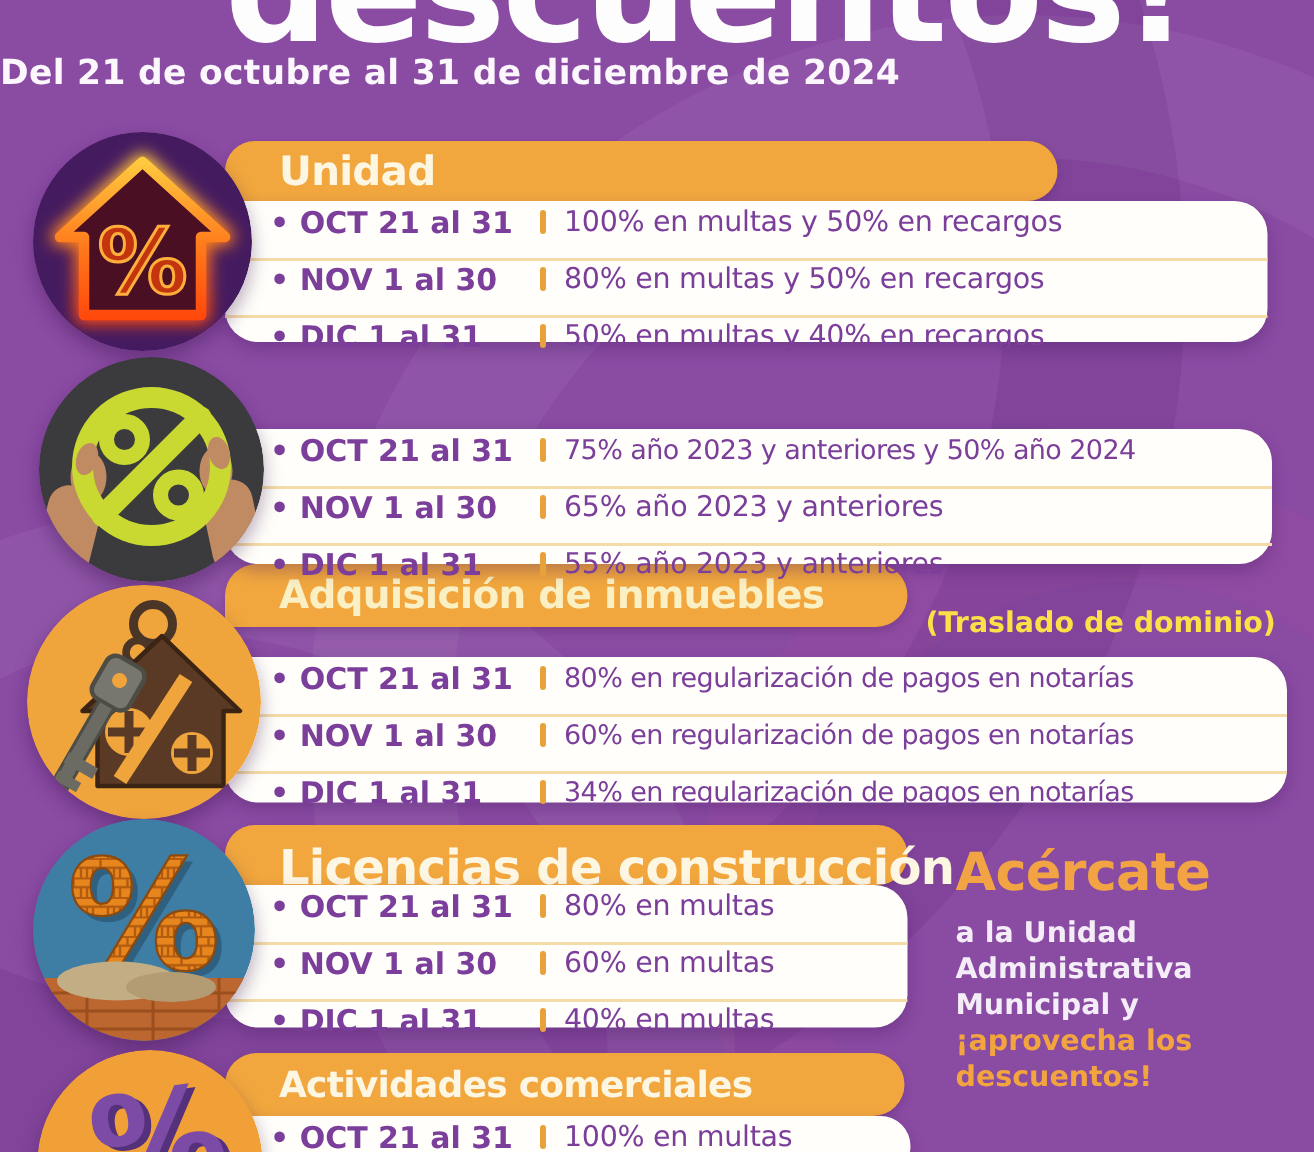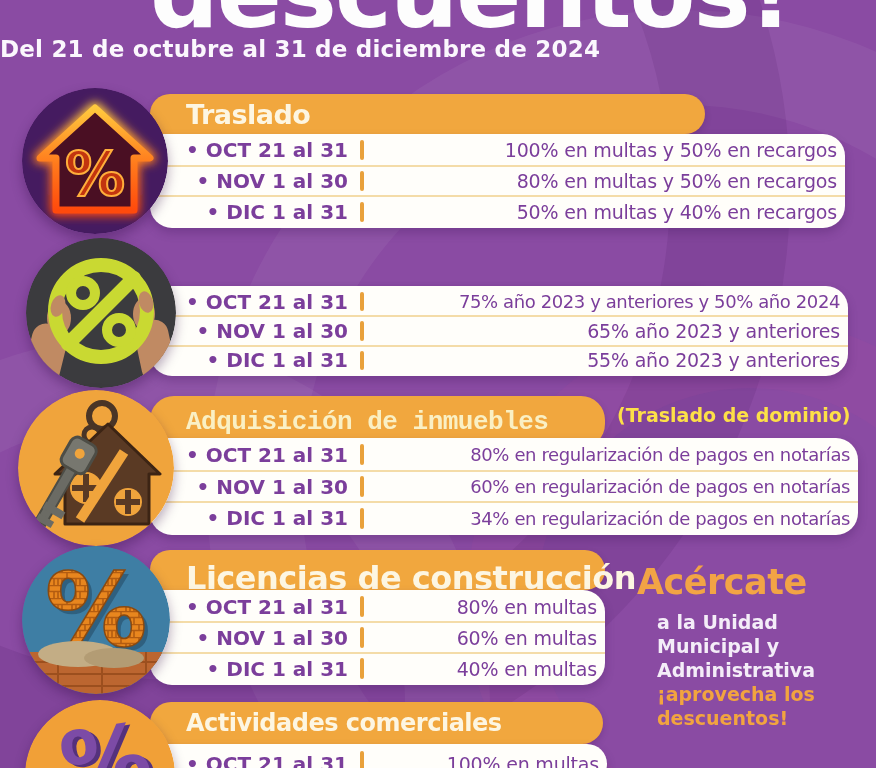--- a/index.html
+++ b/index.html
@@ -37,42 +37,41 @@
   .bar .bar-label{font-weight:bold;color:#FDF6E2;font-size:27px;white-space:nowrap;letter-spacing:-0.5px;}
   .panel{
     position:absolute;z-index:2;background:#FFFEFA;
     border-radius:0 22px 22px 22px;
     display:flex;flex-direction:column;box-sizing:border-box;
     box-shadow:0 5px 10px rgba(70,25,95,0.30);
     padding:2px 0;
   }
   .row{
     flex:1;display:grid;grid-template-columns:168px 4px auto;column-gap:12px;
-    align-items:center;padding:0 8px 0 30px;
+    align-items:center;padding:0 8px 12px 30px;
     border-bottom:2px solid #F4DCA8;
-    text-align:right;
   }
   .row:last-child{border-bottom:none;}
   .cell-date{font-weight:bold;color:#7B3E9B;font-size:20px;white-space:nowrap;}
   .cell-date::before{content:"• ";color:#7B3E9B;}
   .vsep{width:4px;height:70%;background:#E9A13B;border-radius:2px;}
   .cell-desc{font-weight:normal;color:#7B3E9B;font-size:19px;white-space:nowrap;letter-spacing:-0.2px;}
 
   
   .sec-predial .icon-wrap{left:22px;top:88px;}
   .sec-predial .bar{left:150px;top:94px;width:555px;height:40px;}
   .sec-predial .panel{left:150px;top:134px;width:695px;height:94px;}
 
   .sec-multas .icon-wrap{left:26px;top:238px;}
   .sec-multas .bar{left:150px;top:246px;width:563px;height:40px;margin-top:40px;}
   .sec-multas .panel{left:150px;top:286px;width:698px;height:90px;}
   .sec-multas .row:first-child .cell-desc{font-size:18px;letter-spacing:-0.4px;}
 
   .sec-adquisicion .icon-wrap{left:18px;top:390px;}
-  .sec-adquisicion .bar{left:150px;top:396px;width:455px;height:52px;font-family:Liberation Mono, monospace;}
+  .sec-adquisicion .bar{left:150px;top:376px;width:455px;height:42px;}
   .sec-adquisicion .bar .bar-label{font-size:26px;color:#FAF0C4;}
   .sec-adquisicion .panel{left:150px;top:438px;width:708px;height:97px;}
   .sec-adquisicion .cell-desc{font-size:18px;letter-spacing:-0.4px;}
   .sec-note{
     position:absolute;left:617px;top:404px;z-index:2;
     font-weight:bold;color:#fde047;font-size:19px;white-space:nowrap;
   }
 
   .sec-licencias .icon-wrap{left:22px;top:546px;}
   .sec-licencias .bar{left:150px;top:550px;width:455px;height:40px;}
@@ -80,21 +79,21 @@
   .sec-licencias .panel{left:150px;top:590px;width:455px;height:95px;}
 
   .sec-actividades .icon-wrap{left:25px;top:700px;}
   .sec-actividades .bar{left:150px;top:702px;width:453px;height:42px;}
   .sec-actividades .bar .bar-label{font-size:24px;}
   .sec-actividades .panel{left:150px;top:744px;width:457px;height:40px;}
 
   
   .cta{position:absolute;left:637px;top:562px;width:235px;z-index:2;}
   .cta-heading{font-size:35px;font-weight:bold;color:#F2A445;letter-spacing:-0.5px;margin-bottom:8px;}
-  .cta-line{font-size:19px;font-weight:bold;color:#F4EDF8;line-height:24px;margin-left:20px;}
+  .cta-line{font-size:19px;font-weight:bold;color:#F4EDF8;line-height:24px;}
   .cta-line.hl{color:#F2A43F;}
 
   svg text{font-family:"DejaVu Sans","Liberation Sans",sans-serif;font-weight:bold;}
 </style>
 </head>
 <body>
 
 <div class="poster">
   <div class="swirl s1"></div>
   <div class="swirl s2"></div>
@@ -118,21 +117,21 @@
             </filter>
         </defs>
         <circle cx="73" cy="73" r="73" fill="#451B60"></circle>
         <path d="M73 20 L128 70 L112 70 L112 122 L34 122 L34 70 L18 70 Z" fill="#4A0F23" stroke="url(#fire)" stroke-width="12" stroke-linejoin="round" filter="url(#fglow)"></path>
         <path d="M73 20 L128 70 L112 70 L112 122 L34 122 L34 70 L18 70 Z" fill="#4A0F23" stroke="url(#fire)" stroke-width="7" stroke-linejoin="round"></path>
         <text x="73" y="107" font-size="60" text-anchor="middle" fill="#C2350F" stroke="#FFAE3B" stroke-width="2">%</text>
         <path d="M20 128 h106" stroke="#FF5A12" stroke-width="3" opacity="0.6" filter="url(#fglow)"></path>
       </svg>
     </div>
     <div class="bar">
-      <span class="bar-label">Traslado</span>
+      <span class="bar-label">Unidad</span>
     </div>
     <div class="panel">
       <div class="row">
         <span class="cell-date">OCT 21 al 31</span>
         <span class="vsep"></span>
         <span class="cell-desc">100% en multas y 50% en recargos</span>
       </div>
       <div class="row">
         <span class="cell-date">NOV 1 al 30</span>
         <span class="vsep"></span>
@@ -302,18 +301,18 @@
         <span class="cell-date">OCT 21 al 31</span>
         <span class="vsep"></span>
         <span class="cell-desc">100% en multas</span>
       </div>
     </div>
   </section>
 
   <aside class="cta">
     <div class="cta-heading">Acércate</div>
     <div class="cta-line">a la Unidad</div>
+    <div class="cta-line">Administrativa</div>
     <div class="cta-line">Municipal y</div>
-    <div class="cta-line">Administrativa</div>
     <div class="cta-line hl">¡aprovecha los</div>
     <div class="cta-line hl">descuentos!</div>
   </aside>
 </div>
 
 </body></html>

